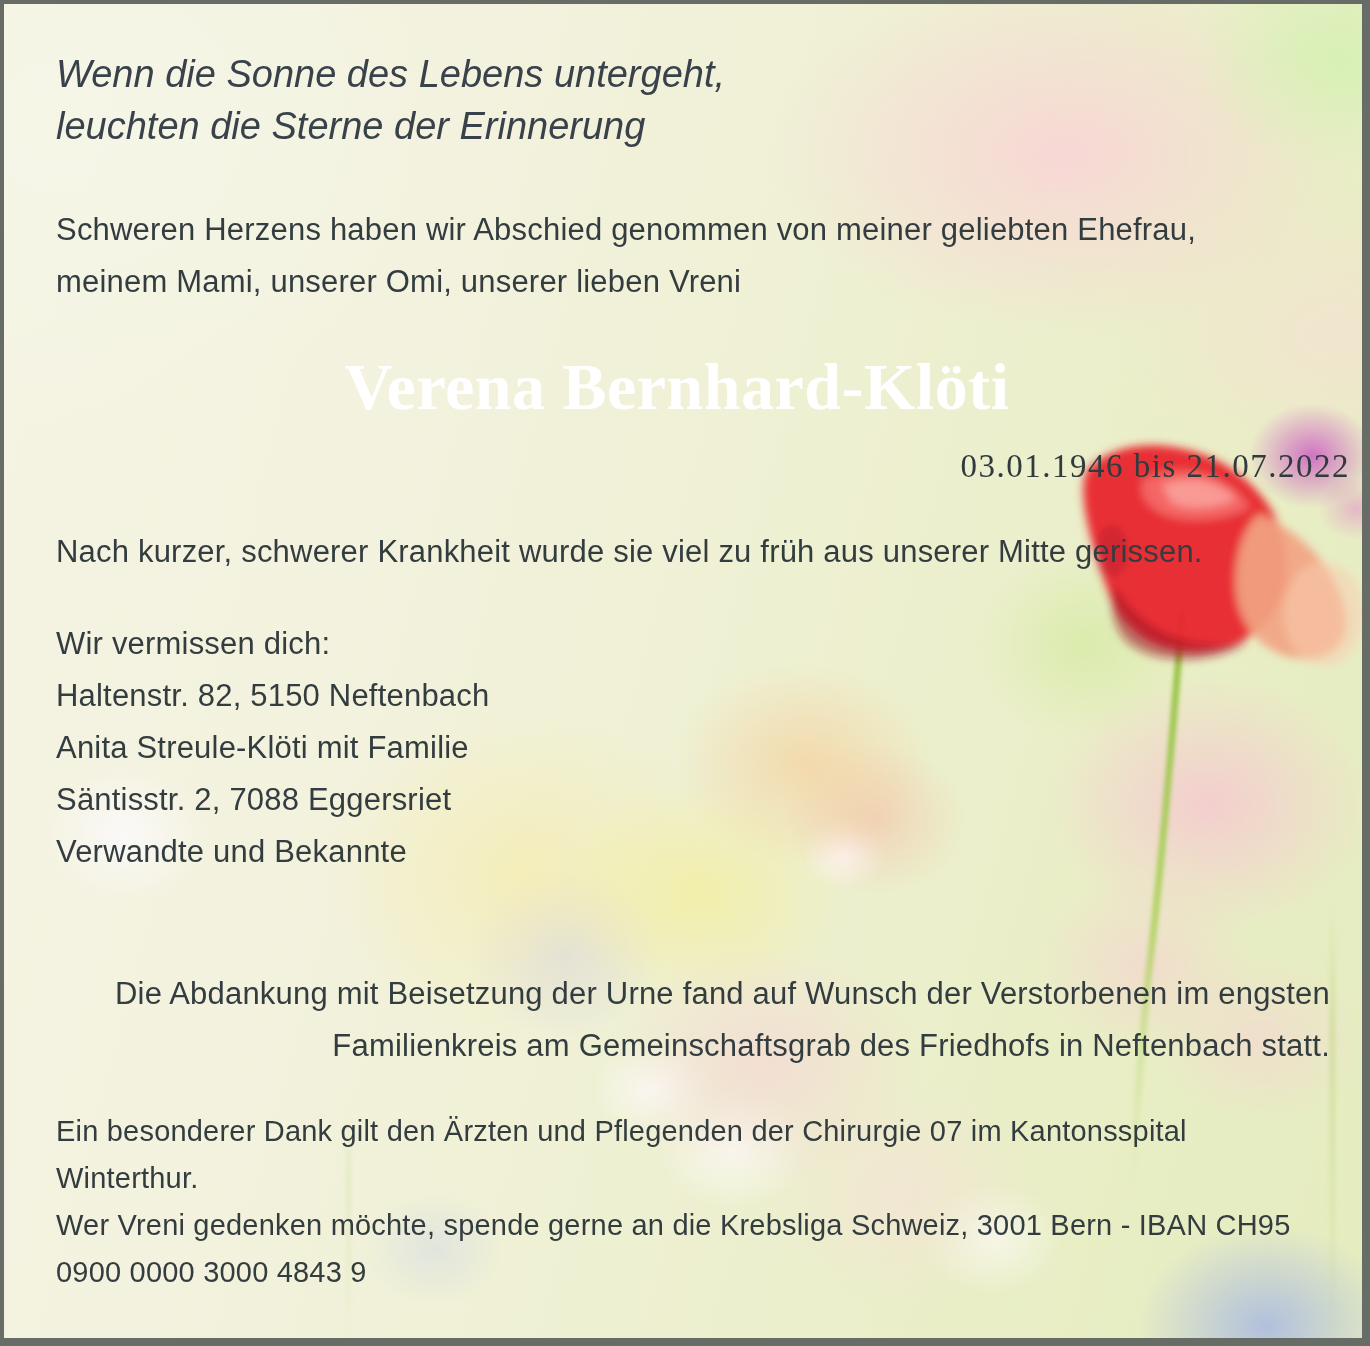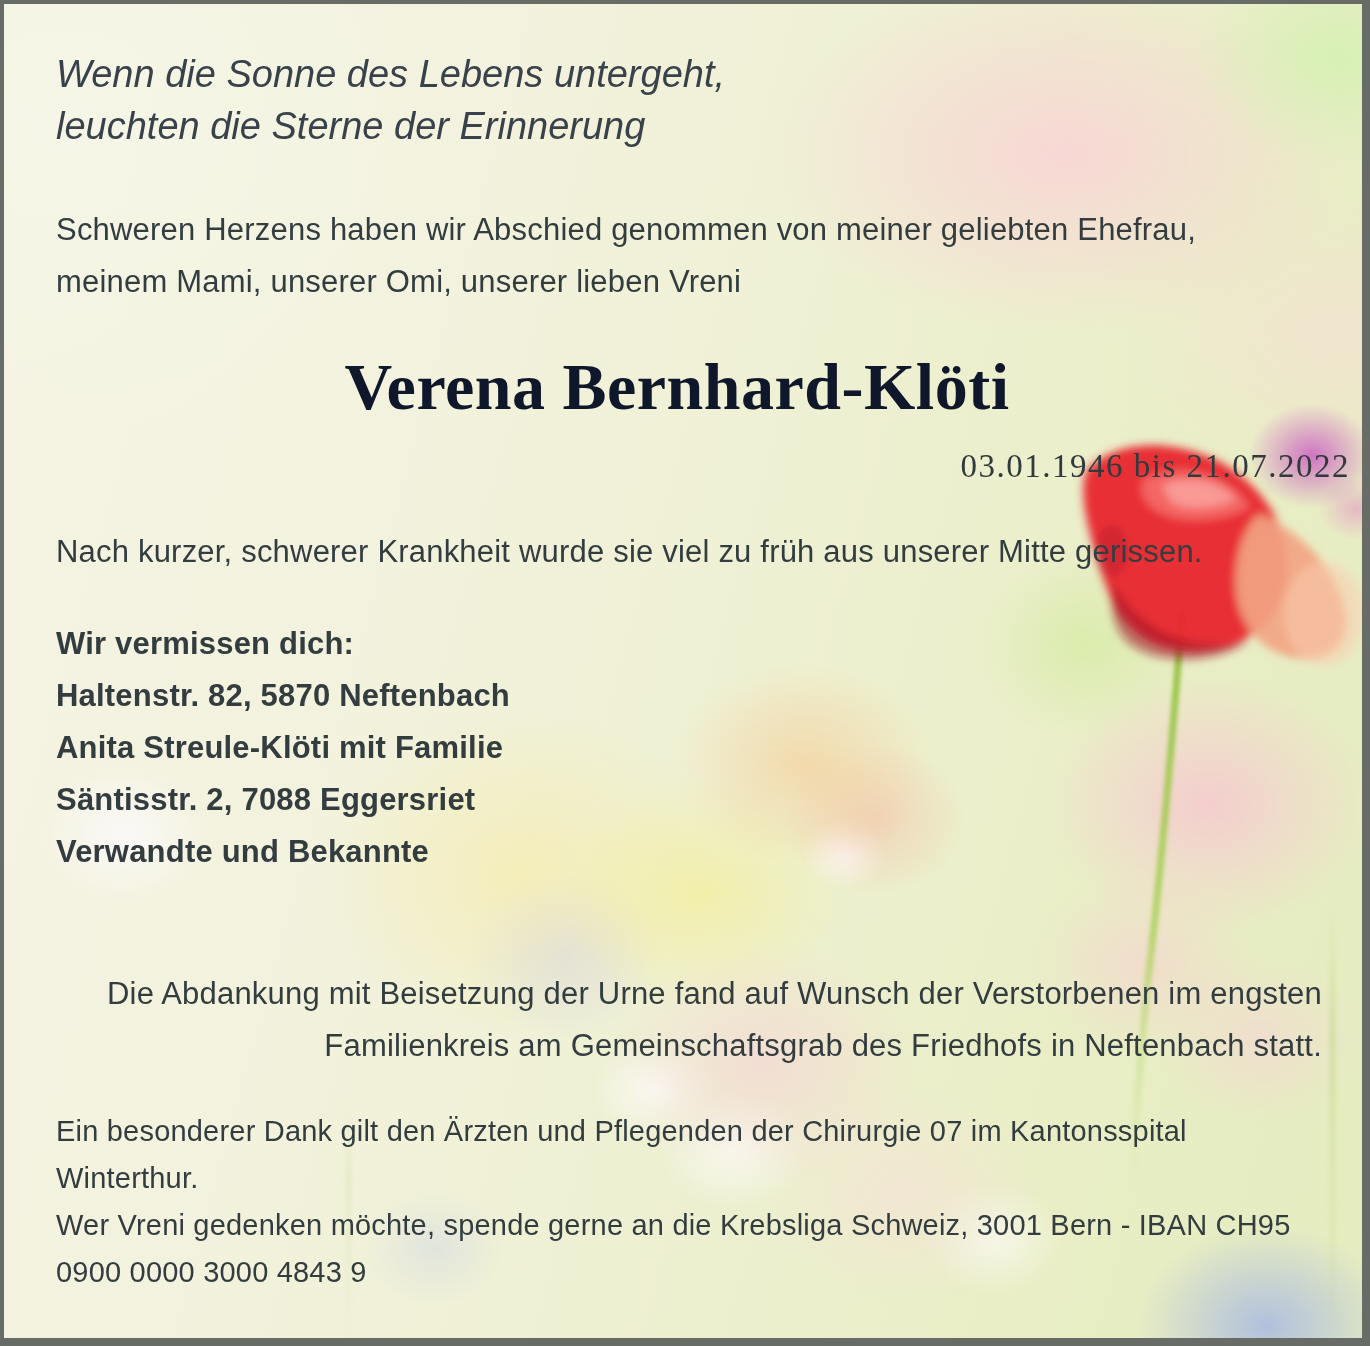--- a/index.html
+++ b/index.html
@@ -38,32 +38,32 @@
       radial-gradient(100px 80px at 430px 1245px, rgba(190,200,235,0.30), rgba(190,200,235,0) 70%),
       radial-gradient(160px 140px at 1080px 640px, rgba(205,234,150,0.55), rgba(205,234,150,0) 68%),
       radial-gradient(200px 150px at 1335px 55px, rgba(214,240,180,0.95), rgba(214,240,180,0) 72%),
       radial-gradient(420px 260px at 1060px 150px, rgba(250,211,214,0.85), rgba(250,211,214,0) 70%),
       radial-gradient(320px 220px at 1335px 330px, rgba(248,222,216,0.55), rgba(248,222,216,0) 70%),
       radial-gradient(500px 420px at 60px 120px, rgba(245,246,231,0.95), rgba(245,246,231,0) 75%),
       linear-gradient(105deg, #f5f4e4 0%, #f3f2de 30%, #eef0d2 55%, #e9eec6 78%, #e5ecbf 100%);
   }
   .poppy{position:absolute;left:1020px;top:415px;width:350px;height:935px;z-index:1;}
   .content{position:absolute;inset:0;z-index:2;color:#333d40;}
-  .blk{position:absolute;left:52px;right:40px;margin:0;}
+  .blk{position:absolute;left:52px;right:32px;margin:0;}
   .quote{top:44px;font-size:38px;line-height:52px;font-style:italic;white-space:pre-line;color:#39424a;}
   .intro{top:200px;font-size:31px;line-height:52px;white-space:pre-line;letter-spacing:.2px;}
   .name{top:344px;left:0;right:12px;text-align:center;
         font-family:"Liberation Serif", serif;font-weight:bold;
-        font-size:66px;line-height:78px;color:#0f172a;letter-spacing:.5px;}
+        font-size:66px;line-height:78px;color:#ffffff;letter-spacing:.5px;}
   .dates{top:440px;left:0;right:12px;text-align:right;
          font-family:"Liberation Serif", serif;font-size:33px;line-height:44px;
          letter-spacing:1.5px;color:#313a3d;}
   .death-note{top:522px;font-size:31px;line-height:52px;letter-spacing:.2px;}
   .mourners{top:614px;font-size:31px;line-height:52px;letter-spacing:.2px;}
-  .mourners p{margin:0;font-weight:bold;}
+  .mourners p{margin:0;}
   .funeral{top:964px;font-size:31px;line-height:52px;white-space:pre-line;letter-spacing:.2px;text-align:right;}
   .thanks{top:1104px;font-size:29px;line-height:47px;white-space:pre-line;letter-spacing:.2px;}
   .grass-streak{position:absolute;z-index:1;width:5px;border-radius:3px;
         background:linear-gradient(to bottom, rgba(178,208,110,0), rgba(178,208,110,.45) 30%, rgba(178,208,110,0));
         filter:blur(2px);}
 </style>
 </head>
 <body>
 
 <div class="page">
@@ -110,21 +110,21 @@
 meinem Mami, unserer Omi, unserer lieben Vreni</p>
 
     <h1 class="blk name">Verena Bernhard-Klöti</h1>
 
     <p class="blk dates">03.01.1946 bis 21.07.2022</p>
 
     <p class="blk death-note">Nach kurzer, schwerer Krankheit wurde sie viel zu früh aus unserer Mitte gerissen.</p>
 
     <div class="blk mourners">
       <p>Wir vermissen dich:</p>
-      <p>Haltenstr. 82, 5870 Neftenbach</p>
+      <p>Haltenstr. 82, 5150 Neftenbach</p>
       <p>Anita Streule-Klöti mit Familie</p>
       <p>Säntisstr. 2, 7088 Eggersriet</p>
       <p>Verwandte und Bekannte</p>
     </div>
 
     <p class="blk funeral">Die Abdankung mit Beisetzung der Urne fand auf Wunsch der Verstorbenen im engsten
 Familienkreis am Gemeinschaftsgrab des Friedhofs in Neftenbach statt.</p>
 
     <p class="blk thanks">Ein besonderer Dank gilt den Ärzten und Pflegenden der Chirurgie 07 im Kantonsspital
 Winterthur.

